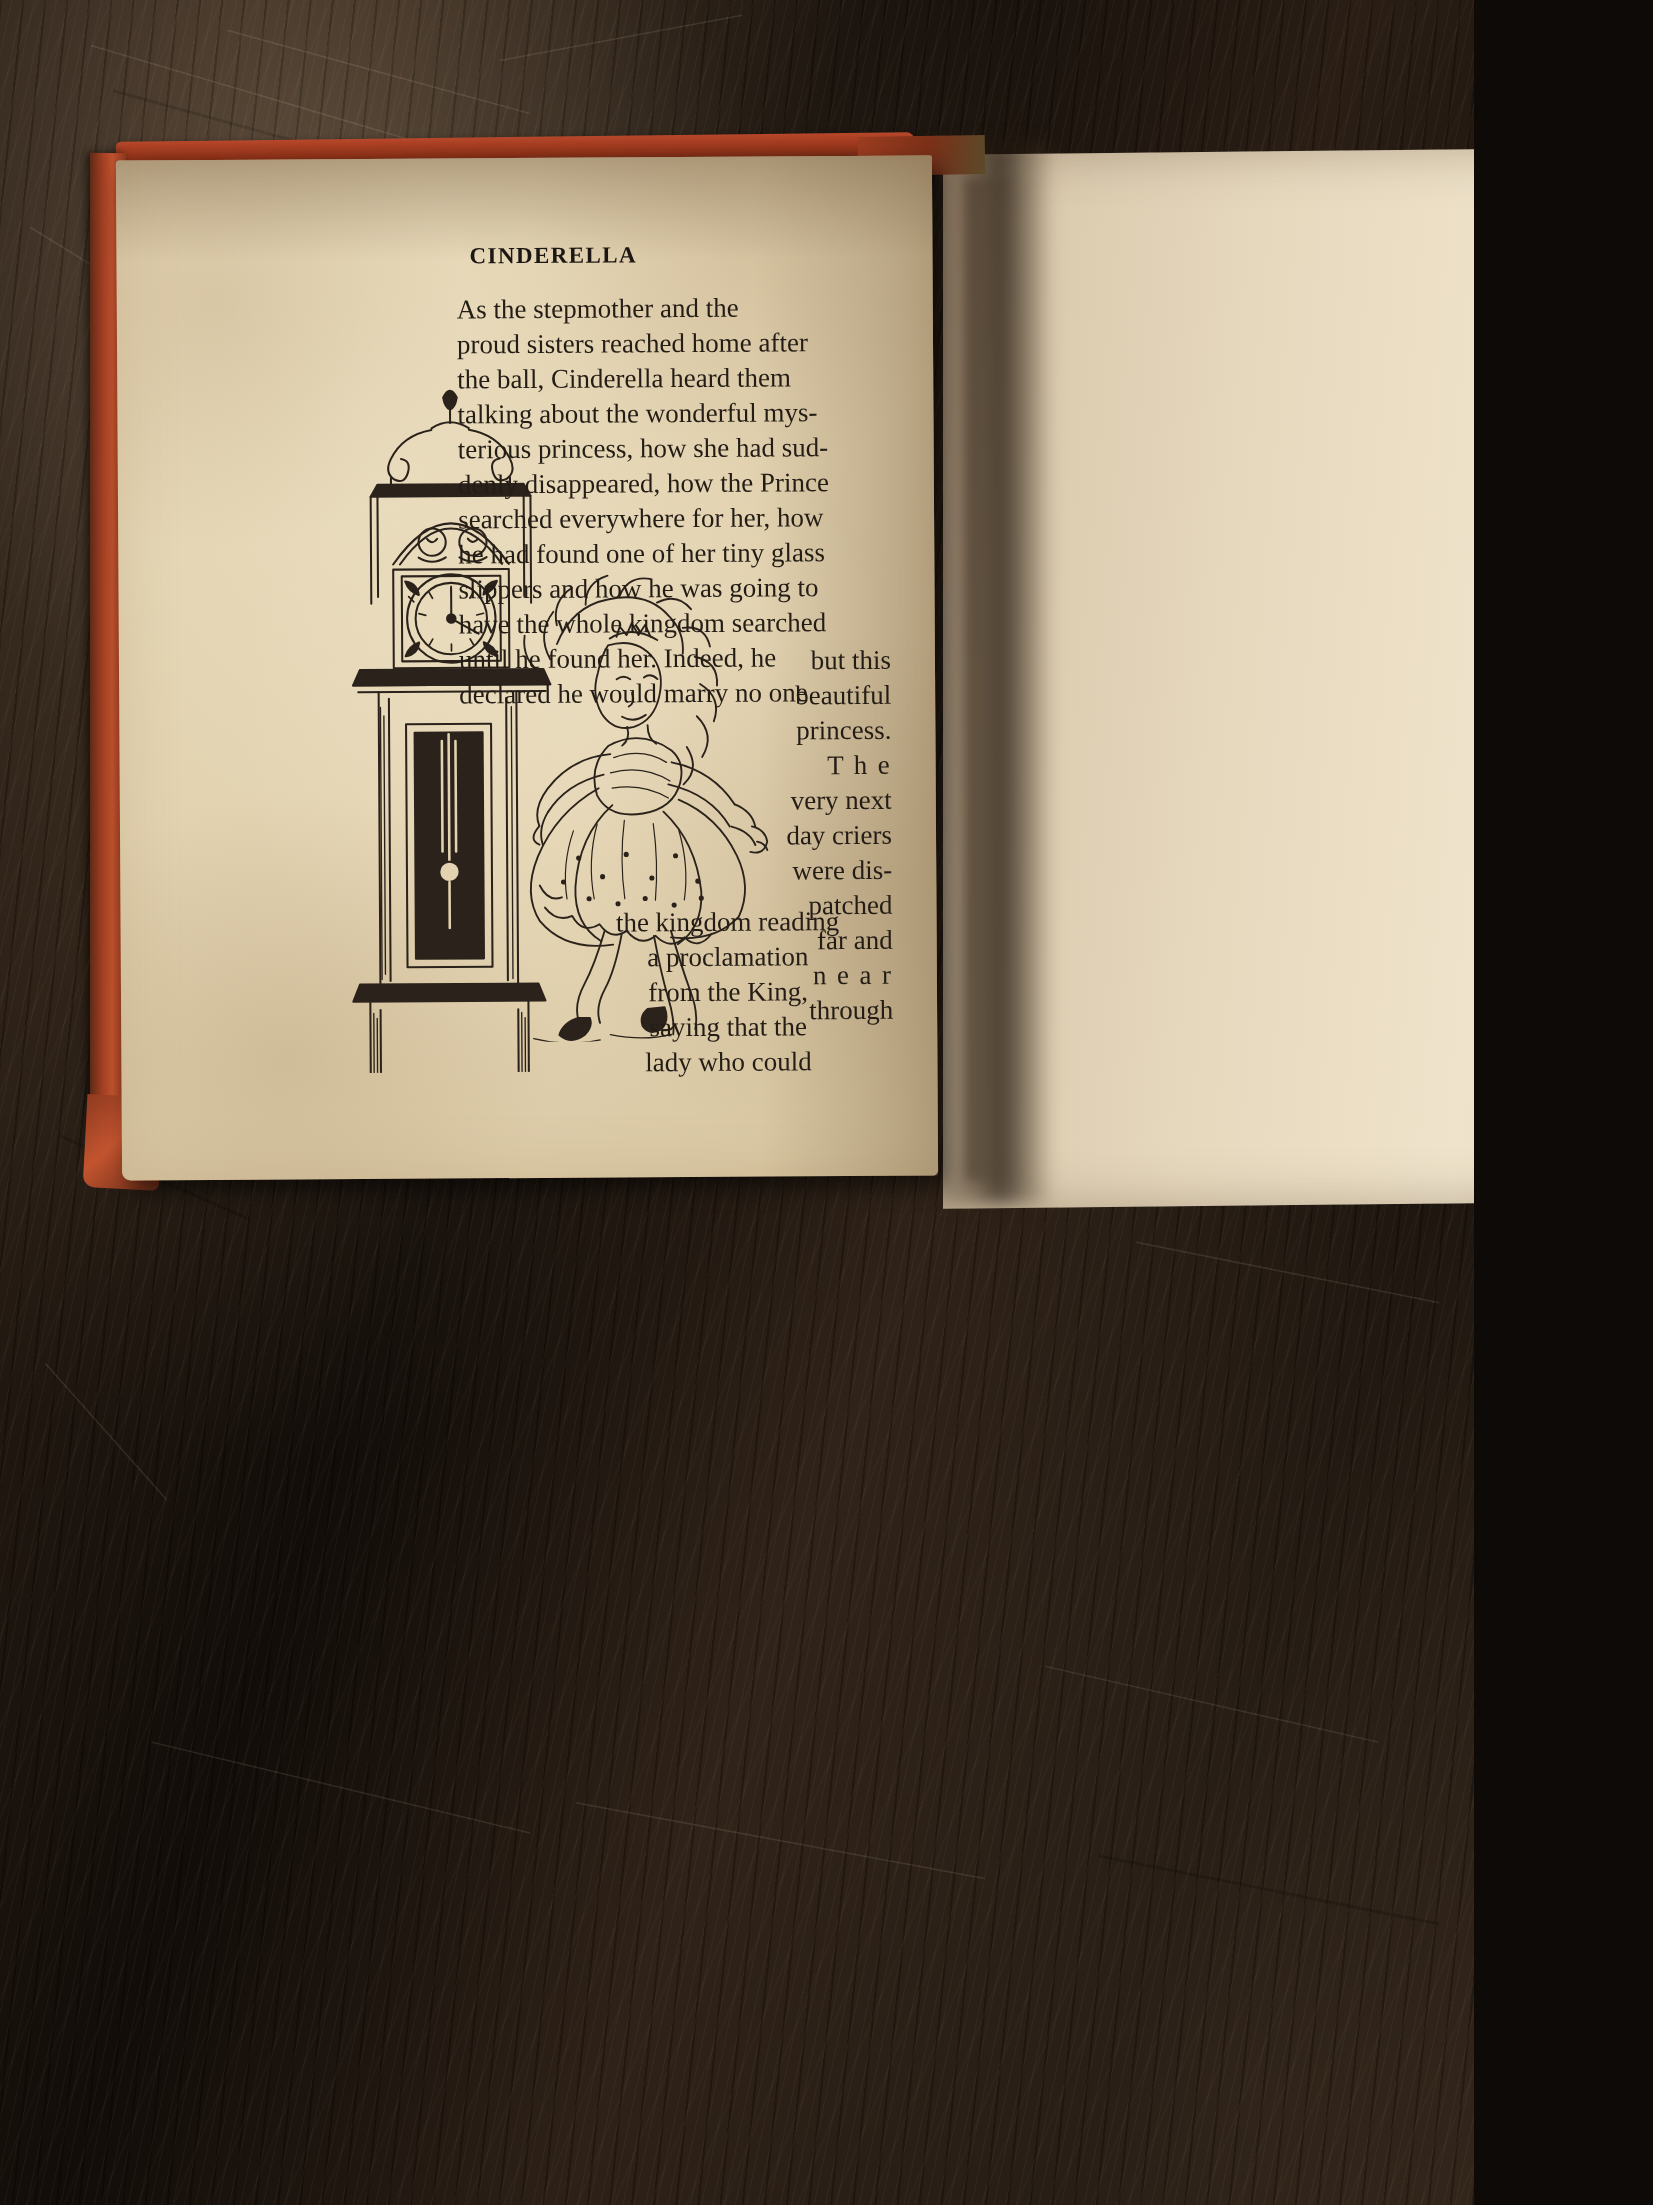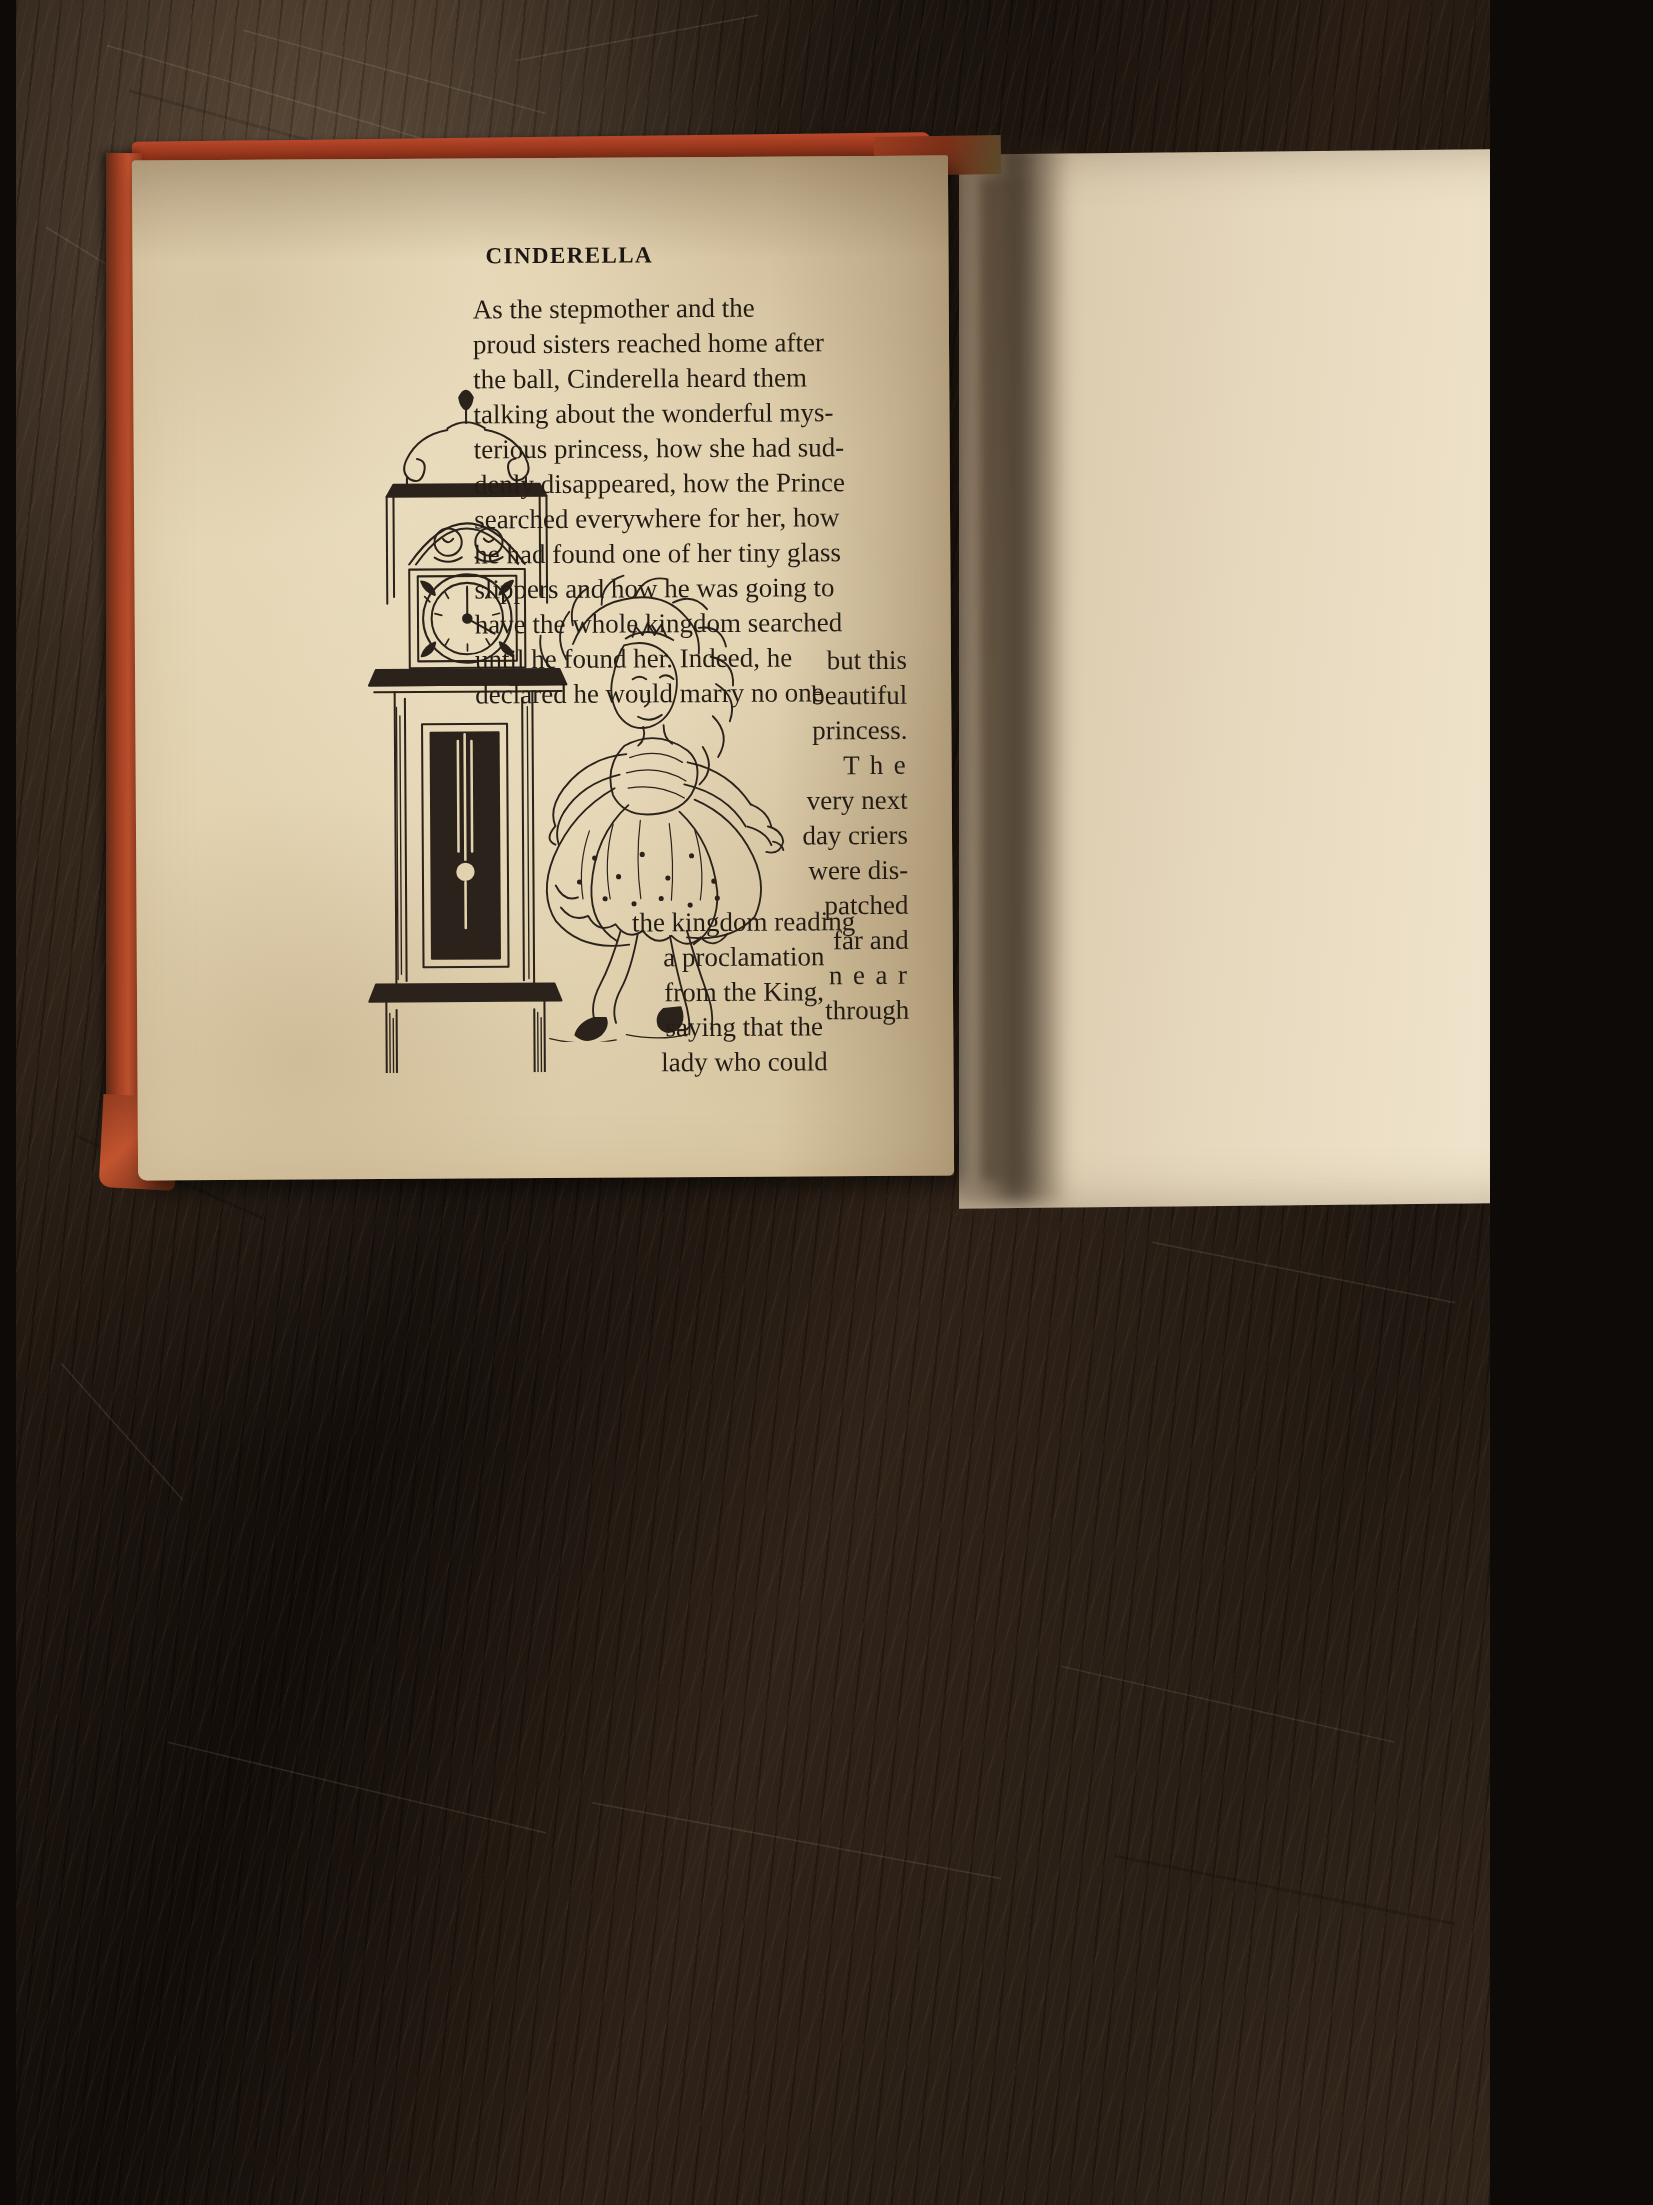--- a/index.html
+++ b/index.html
@@ -6,21 +6,20 @@
     margin: 0;
     padding: 0;
     background: #0d0a08;
   }
   #page {
     position: relative;
     width: 1474px;
     height: 2205px;
     overflow: hidden;
     font-family: "Liberation Serif", serif;
-    margin-left: 16px;
   }
 
   
   .desk {
     position: absolute;
     inset: 0;
     background:
       radial-gradient(ellipse at 18% 8%, rgba(120,95,70,0.45) 0%, rgba(40,28,20,0.0) 45%),
       radial-gradient(ellipse at 85% 95%, rgba(90,70,52,0.35) 0%, rgba(30,20,14,0.0) 50%),
       linear-gradient(110deg, #1d1510 0%, #241a12 18%, #120d09 38%, #2a1e15 60%, #150f0a 82%, #241a12 100%);

